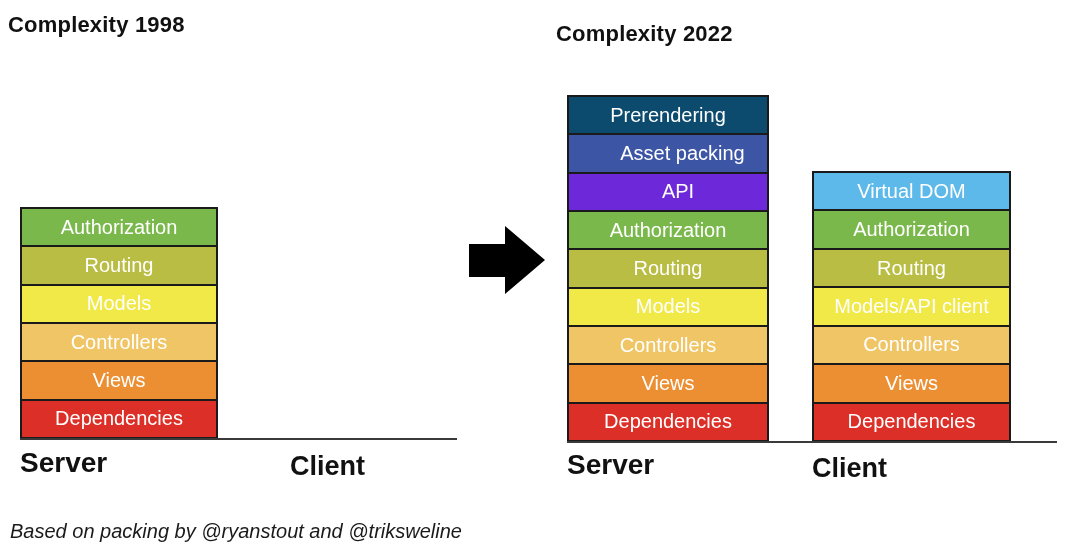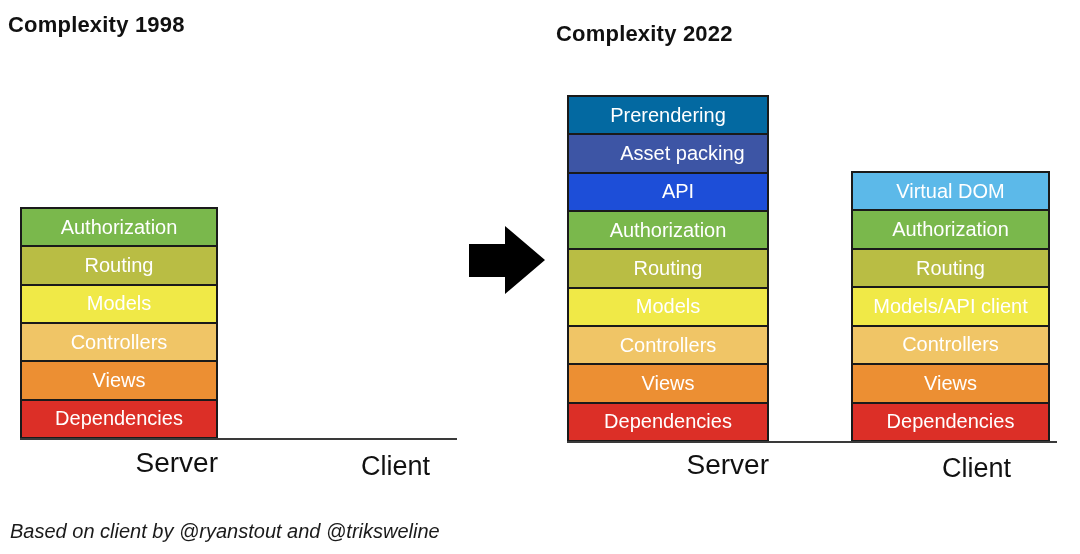--- a/index.html
+++ b/index.html
@@ -23,21 +23,21 @@
   .t2021 { left: 556px; top: 21px; }
   .bar {
     position: absolute;
     display: flex;
     flex-direction: column;
     border: 2px solid #1a1a1a;
     background: #ffffff;
   }
   .bar-2005-server { left: 20px;  top: 207px; width: 198px; height: 232px; }
   .bar-2021-server { left: 567px; top: 95px;  width: 202px; height: 347px; }
-  .bar-2021-client { left: 812px; top: 171px; width: 199px; height: 271px; margin-left: 39px; }
+  .bar-2021-client { left: 812px; top: 171px; width: 199px; height: 271px; }
   .segment {
     flex: 1 1 0;
     display: flex;
     align-items: center;
     justify-content: center;
     border-top: 2px solid #1a1a1a;
     color: #ffffff;
     font-size: 20px;
     white-space: nowrap;
     overflow: hidden;
@@ -45,23 +45,24 @@
   .segment:first-child { border-top: none; }
   .axis {
     position: absolute;
     height: 2px;
     background: #3a3a3a;
   }
   .axis-2005 { left: 20px;  top: 438px; width: 437px; }
   .axis-2021 { left: 567px; top: 441px; width: 490px; }
   .axis-label {
     position: absolute;
-    text-align: right;
+    text-align: left;
     font-size: 28px;
     color: #111111;
+    font-weight: bold;
   }
   .lbl-2005-server { left: 20px;  top: 447px; width: 198px; }
   .lbl-2005-client { left: 290px; top: 451px; width: 140px; font-size: 27px; }
   .lbl-2021-server { left: 567px; top: 449px; width: 202px; }
   .lbl-2021-client { left: 812px; top: 453px; width: 199px; font-size: 27px; }
   .arrow-svg { position: absolute; left: 469px; top: 226px; }
   .footer-credit {
     position: absolute;
     left: 10px;
     top: 520px;
@@ -103,27 +104,27 @@
   <div class="axis-label lbl-2005-server">Server</div>
   <div class="axis-label lbl-2005-client">Client</div>
 
   <svg class="arrow-svg" width="77" height="68" viewBox="0 0 77 68">
     <polygon points="0,18 36,18 36,0 76,34 36,68 36,51 0,51" fill="#000000"></polygon>
   </svg>
 
   <h2 class="chart-title t2021">Complexity 2022</h2>
 
   <div class="bar bar-2021-server">
-      <div class="segment" style="background: #0369a1;">
+      <div class="segment" style="background: #0c4a6e;">
         <span>Prerendering</span>
       </div>
       <div class="segment" style="background: rgb(61, 85, 165); padding-left: 29px;">
         <span>Asset packing</span>
       </div>
-      <div class="segment" style="background: #1d4ed8; padding-left: 20px;">
+      <div class="segment" style="background: #6d28d9; padding-left: 20px;">
         <span>API</span>
       </div>
       <div class="segment" style="background: rgb(122, 184, 76);">
         <span>Authorization</span>
       </div>
       <div class="segment" style="background: rgb(185, 189, 68);">
         <span>Routing</span>
       </div>
       <div class="segment" style="background: rgb(240, 233, 71);">
         <span>Models</span>
@@ -161,15 +162,15 @@
       <div class="segment" style="background: rgb(220, 47, 39);">
         <span>Dependencies</span>
       </div>
     </div>
 
   <div class="axis axis-2021"></div>
 
   <div class="axis-label lbl-2021-server">Server</div>
   <div class="axis-label lbl-2021-client">Client</div>
 
-  <div class="footer-credit">Based on client by @ryanstout and @triksweline</div>
+  <div class="footer-credit">Based on packing by @ryanstout and @triksweline</div>
 
 </div>
 
 </body></html>

